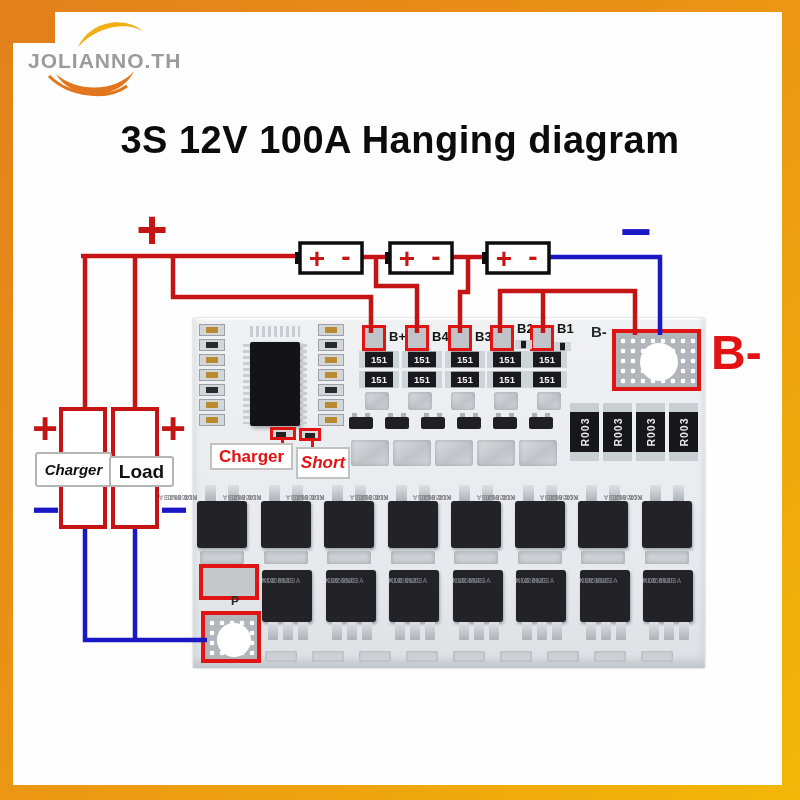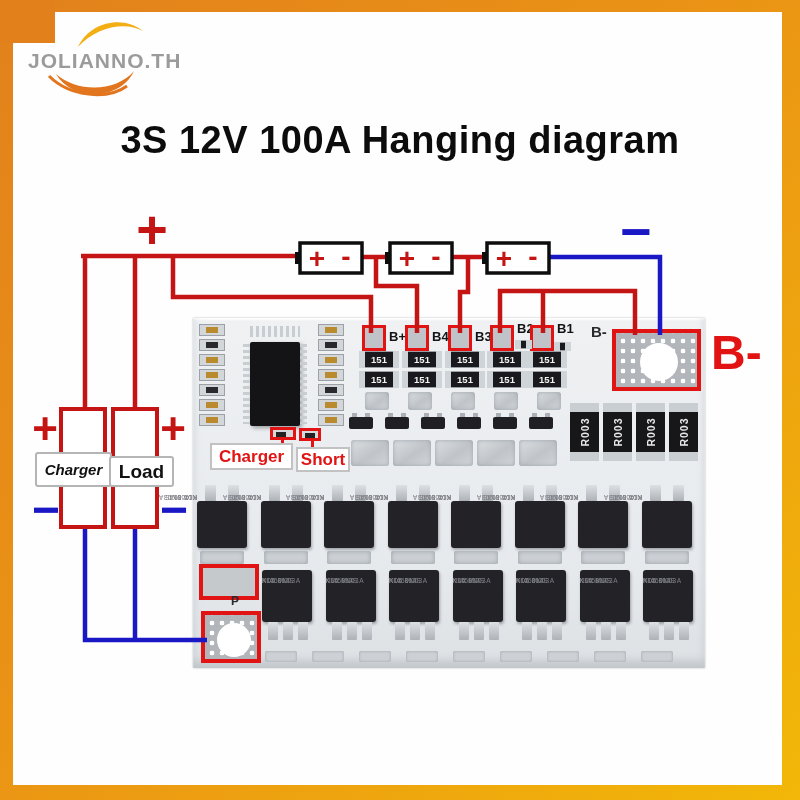--- a/index.html
+++ b/index.html
@@ -150,21 +150,21 @@
 
     <div class="jumper" style="left:77px;top:109px;width:26px;height:13px;">
         <i></i>
       </div>
     <div class="jumper" style="left:106px;top:110px;width:22px;height:13px;">
         <i></i>
       </div>
     <div class="leader" style="left:88px;top:121px;height:11px;"></div>
     <div class="leader" style="left:118px;top:122px;height:14px;"></div>
     <div class="jlabel" style="left:17px;top:125px;width:83px;height:27px;">Charger</div>
-    <div class="jlabel" style="left:103px;top:129px;width:54px;height:25px;">Short</div>
+    <div class="jlabel" style="left:103px;top:129px;width:54px;height:32px;font-style:italic;">Short</div>
 
     <div id="cell-pads">
         <div class="pad" style="left: 169px; top: 7px; width: 24px; height: 26px;"></div>
         <div class="padlabel" style="left: 196px; top: 12px;">B+</div>
         <div class="pad" style="left: 212px; top: 7px; width: 24px; height: 26px;"></div>
         <div class="padlabel" style="left: 239px; top: 12px;">B4</div>
         <div class="pad" style="left: 255px; top: 7px; width: 24px; height: 26px;"></div>
         <div class="padlabel" style="left: 282px; top: 12px;">B3</div>
         <div class="pad" style="left: 297px; top: 7px; width: 24px; height: 26px;"></div>
         <div class="padlabel" style="left: 324px; top: 4px;">B2</div>

